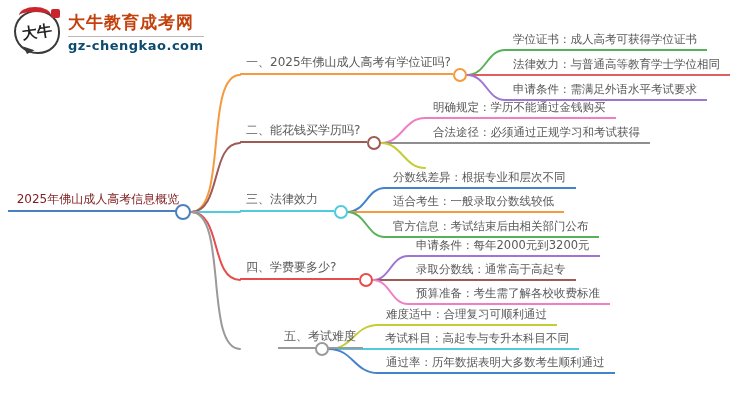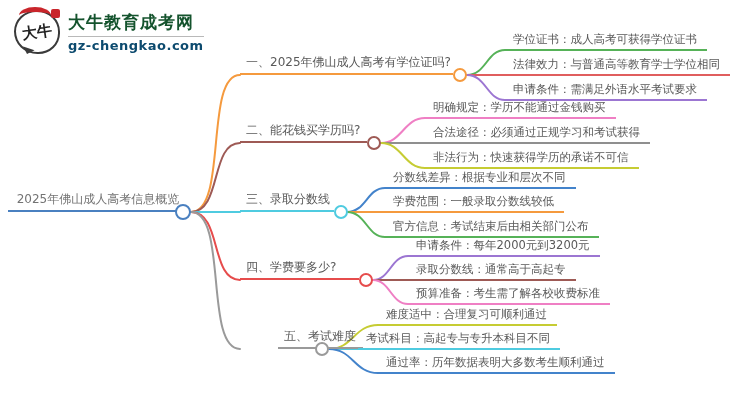--- a/index.html
+++ b/index.html
@@ -19,30 +19,30 @@
     border-top:5px solid #c9252b;border-radius:50%;
   }
   .bubble-seal{
     position:absolute;top:-3px;right:-2px;width:9px;height:9px;background:#c9252b;border-radius:2px;
   }
   .bubble-tail{
     position:absolute;bottom:-8px;left:5px;width:0;height:0;
     border:6px solid transparent;border-top-color:#3a3a3a;transform:rotate(18deg);
   }
   .logo-txt{display:flex;flex-direction:column;}
-  .site-name{font-size:17px;font-weight:bold;color:#14532d;letter-spacing:1px;}
+  .site-name{font-size:17px;font-weight:bold;color:#c2410c;letter-spacing:1px;}
   .logo-divider{height:1px;background:#b9b9b9;margin:2px 0 1px 0;}
   .site-url{font-size:13px;font-weight:bold;color:#0c4a6e;letter-spacing:.5px;}
   
   svg.wires{position:absolute;left:0;top:0;z-index:1;}
   .node{
     position:absolute;z-index:2;white-space:nowrap;color:#595959;
     line-height:16px;padding:0 4px 3px 6px;border-bottom:2px solid #701a75;background:transparent;
   }
-  .root-node{font-size:12px;text-align:center;color:#737373;}
+  .root-node{font-size:12px;text-align:center;color:#7f1d1d;}
   .branch-node{font-size:12px;}
   .leaf-node{font-size:11.5px;padding:0 10px 2px 8px;}
   .dot{
     position:absolute;z-index:3;background:#fff;border:2px solid #999;border-radius:50%;
   }
   .dot-root{width:12px;height:12px;}
   .dot-branch{width:10px;height:10px;}
 </style>
 </head>
 <body>
@@ -97,33 +97,32 @@
   <div class="node branch-node" style="left: 240px; top: 54px; width: 203px; border-bottom-color: rgb(245, 154, 62);">一、2025年佛山成人高考有学位证吗?</div>
   <div class="dot dot-branch" style="left: 453px; top: 68px; border-color: rgb(245, 154, 62);"></div>
   <div class="node leaf-node" style="left: 505px; top: 31px; border-bottom-color: rgb(86, 178, 88);">学位证书：成人高考可获得学位证书</div>
   <div class="node leaf-node" style="left: 505px; top: 56px; border-bottom-color: rgb(224, 94, 94);">法律效力：与普通高等教育学士学位相同</div>
   <div class="node leaf-node" style="left: 505px; top: 81px; border-bottom-color: rgb(156, 118, 210);">申请条件：需满足外语水平考试要求</div>
 
   <div class="node branch-node" style="left: 240px; top: 122px; width: 117px; border-bottom-color: rgb(158, 90, 85);">二、能花钱买学历吗?</div>
   <div class="dot dot-branch" style="left: 367px; top: 136px; border-color: rgb(158, 90, 85);"></div>
   <div class="node leaf-node" style="left: 425px; top: 99px; border-bottom-color: rgb(239, 127, 196);">明确规定：学历不能通过金钱购买</div>
   <div class="node leaf-node" style="left: 425px; top: 124px; border-bottom-color: rgb(143, 143, 143);">合法途径：必须通过正规学习和考试获得</div>
-  <div class="node leaf-node" style="left: 425px; top: 149px; border-bottom-color: rgb(198, 204, 51);">非法行为：快速获得学历的承诺不可信</div>
 
-  <div class="node branch-node" style="left: 240px; top: 191px; width: 84px; border-bottom-color: rgb(79, 203, 224);">三、录取分数线</div>
+  <div class="node branch-node" style="left: 240px; top: 191px; width: 84px; border-bottom-color: rgb(79, 203, 224);">三、法律效力</div>
   <div class="dot dot-branch" style="left: 334px; top: 205px; border-color: rgb(79, 203, 224);"></div>
   <div class="node leaf-node" style="left: 385px; top: 169px; border-bottom-color: rgb(67, 131, 203);">分数线差异：根据专业和层次不同</div>
-  <div class="node leaf-node" style="left: 385px; top: 193px; border-bottom-color: rgb(245, 154, 62);">学费范围：一般录取分数线较低</div>
+  <div class="node leaf-node" style="left: 385px; top: 193px; border-bottom-color: rgb(245, 154, 62);">适合考生：一般录取分数线较低</div>
   <div class="node leaf-node" style="left: 385px; top: 218px; border-bottom-color: rgb(86, 178, 88);">官方信息：考试结束后由相关部门公布</div>
 
   <div class="node branch-node" style="left: 240px; top: 259px; width: 109px; border-bottom-color: rgb(230, 76, 76);">四、学费要多少?</div>
   <div class="dot dot-branch" style="left: 359px; top: 273px; border-color: rgb(230, 76, 76);"></div>
   <div class="node leaf-node" style="left: 408px; top: 237px; border-bottom-color: rgb(156, 118, 210);">申请条件：每年2000元到3200元</div>
   <div class="node leaf-node" style="left: 408px; top: 261px; border-bottom-color: rgb(158, 90, 85);">录取分数线：通常高于高起专</div>
   <div class="node leaf-node" style="left: 408px; top: 285px; border-bottom-color: rgb(239, 127, 196);">预算准备：考生需了解各校收费标准</div>
 
   <div class="node branch-node" style="left: 240px; top: 328px; width: 75px; border-bottom-color: rgb(154, 154, 154); margin-left: 38px;">五、考试难度</div>
   <div class="dot dot-branch" style="left: 315px; top: 342px; border-color: rgb(154, 154, 154);"></div>
   <div class="node leaf-node" style="left: 378px; top: 306px; border-bottom-color: rgb(198, 204, 51);">难度适中：合理复习可顺利通过</div>
-  <div class="node leaf-node" style="left: 358px; top: 330px; border-bottom-color: rgb(79, 203, 224);">考试科目：高起专与专升本科目不同</div>
+  <div class="node leaf-node" style="left: 377px; top: 330px; border-bottom-color: rgb(79, 203, 224);">考试科目：高起专与专升本科目不同</div>
   <div class="node leaf-node" style="left: 378px; top: 354px; border-bottom-color: rgb(67, 131, 203);">通过率：历年数据表明大多数考生顺利通过</div>
 
 </div>
 
 </body></html>

